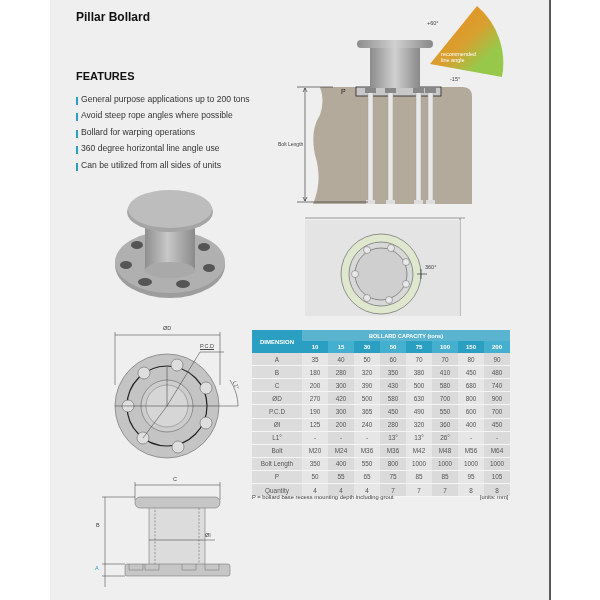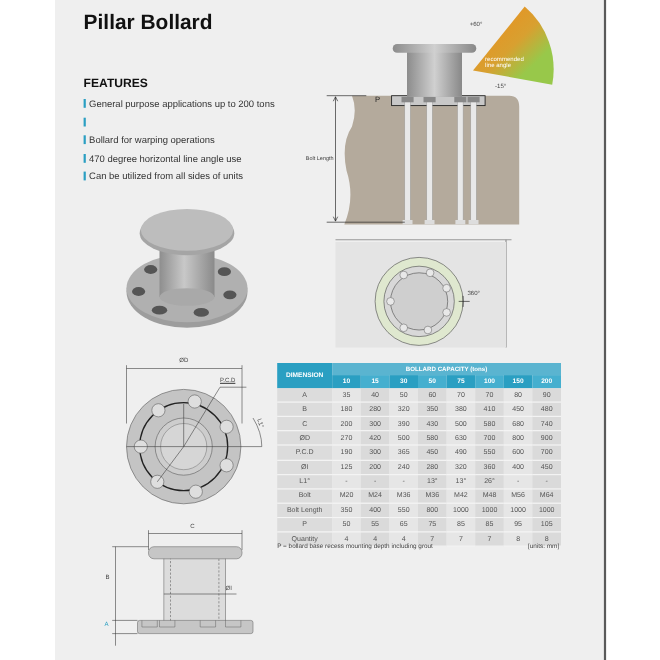--- a/index.html
+++ b/index.html
@@ -1,21 +1,21 @@
 <!DOCTYPE html>
 <html><head>
 <meta charset="utf-8">
 <style>
   html, body { margin:0; padding:0; }
   body { width:600px; height:600px; background:#ffffff; position:relative; overflow:hidden; font-family:"Liberation Sans", sans-serif; }
   .panel { position:absolute; left:50px; top:0; width:499px; height:600px; background:#efefef; border-right:2px solid #5a5a5a; }
-  .title { position:absolute; left:76px; top:10px; font-size:19px; font-weight:bold; color:#111; }
+  .title { position:absolute; left:76px; top:10px; font-size:12px; font-weight:bold; color:#111; }
   .features-h { position:absolute; left:76px; top:70px; font-size:11px; font-weight:bold; color:#111; }
   .features { position:absolute; left:76px; top:88px; margin:0; padding:0; list-style:none; }
-  .features li { font-size:8.6px; color:#333; height:16.6px; line-height:12px; display:flex; align-items:flex-start; }
+  .features li { font-size:8.6px; color:#333; height:16.6px; line-height:12px; display:flex; align-items:flex-end; }
   .features li .bar { display:inline-block; width:2px; height:8px; background:#2a9fc2; margin-right:3px; margin-top:2px; }
   svg { position:absolute; overflow:visible; }
   .tbl { position:absolute; left:252px; top:330px; border-collapse:collapse; font-size:6.4px; color:#555; }
   .tbl td, .tbl th { padding:0; text-align:center; height:12.1px; }
   .tbl .hdr-dim { background:#2a9fc2; color:#fff; font-weight:bold; width:50px; font-size:6px; }
   .tbl .hdr-cap { background:#5ab4d0; color:#fff; font-weight:bold; height:11px; font-size:5.6px; }
   .tbl .hdr-num { background:#2a9fc2; color:#fff; font-weight:bold; width:26px; font-size:6px; }
   .tbl .hdr-num.alt { background:#45afcf; }
   .tbl tr.body td { border-bottom:1px solid #f5f5f5; }
   .tbl td.rowlab { background:#dcdcdc; }
@@ -32,28 +32,29 @@
 
 <div class="title">Pillar Bollard</div>
 <div class="features-h">FEATURES</div>
 <ul class="features">
   <li>
       <span class="bar"></span>
       <span>General purpose applications up to 200 tons</span>
     </li>
   <li>
       <span class="bar"></span>
+      <span>Avoid steep rope angles where possible</span>
     </li>
   <li>
       <span class="bar"></span>
       <span>Bollard for warping operations</span>
     </li>
   <li>
       <span class="bar"></span>
-      <span>470 degree horizontal line angle use</span>
+      <span>360 degree horizontal line angle use</span>
     </li>
   <li>
       <span class="bar"></span>
       <span>Can be utilized from all sides of units</span>
     </li>
 </ul>
 
 <svg style="left:105px;top:185px" width="140" height="125">
   <defs>
     <linearGradient id="g3d" x1="0" x2="1">

